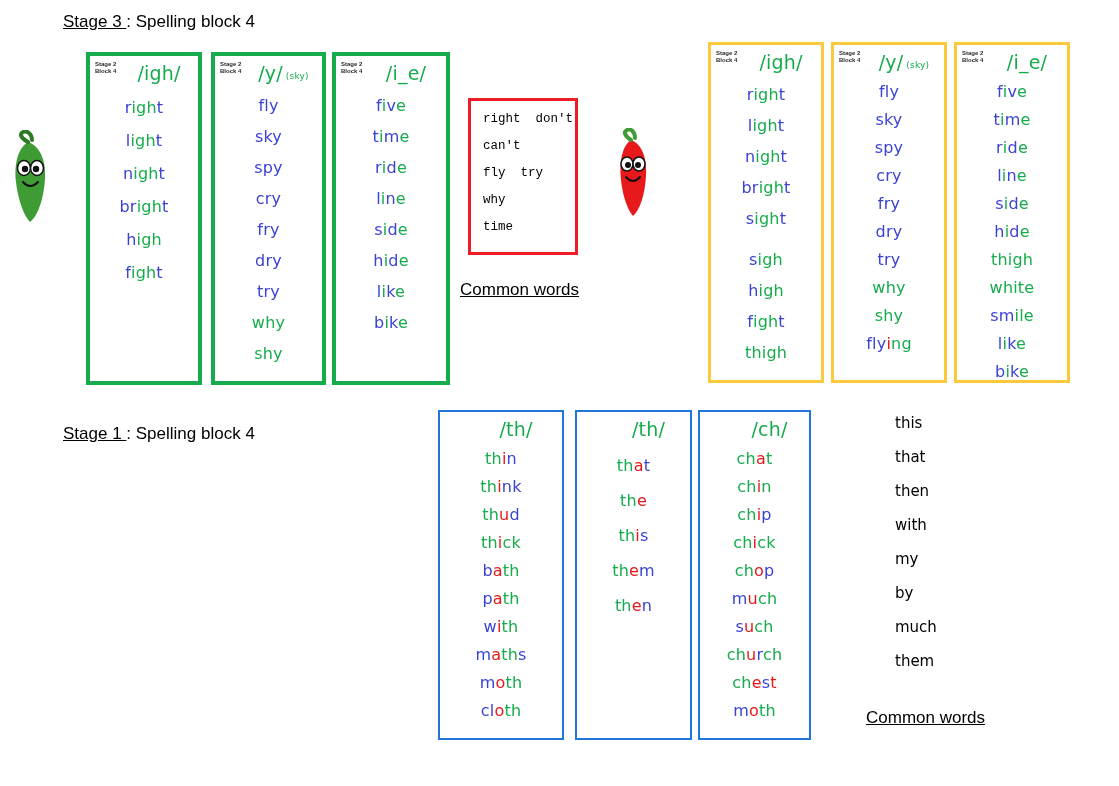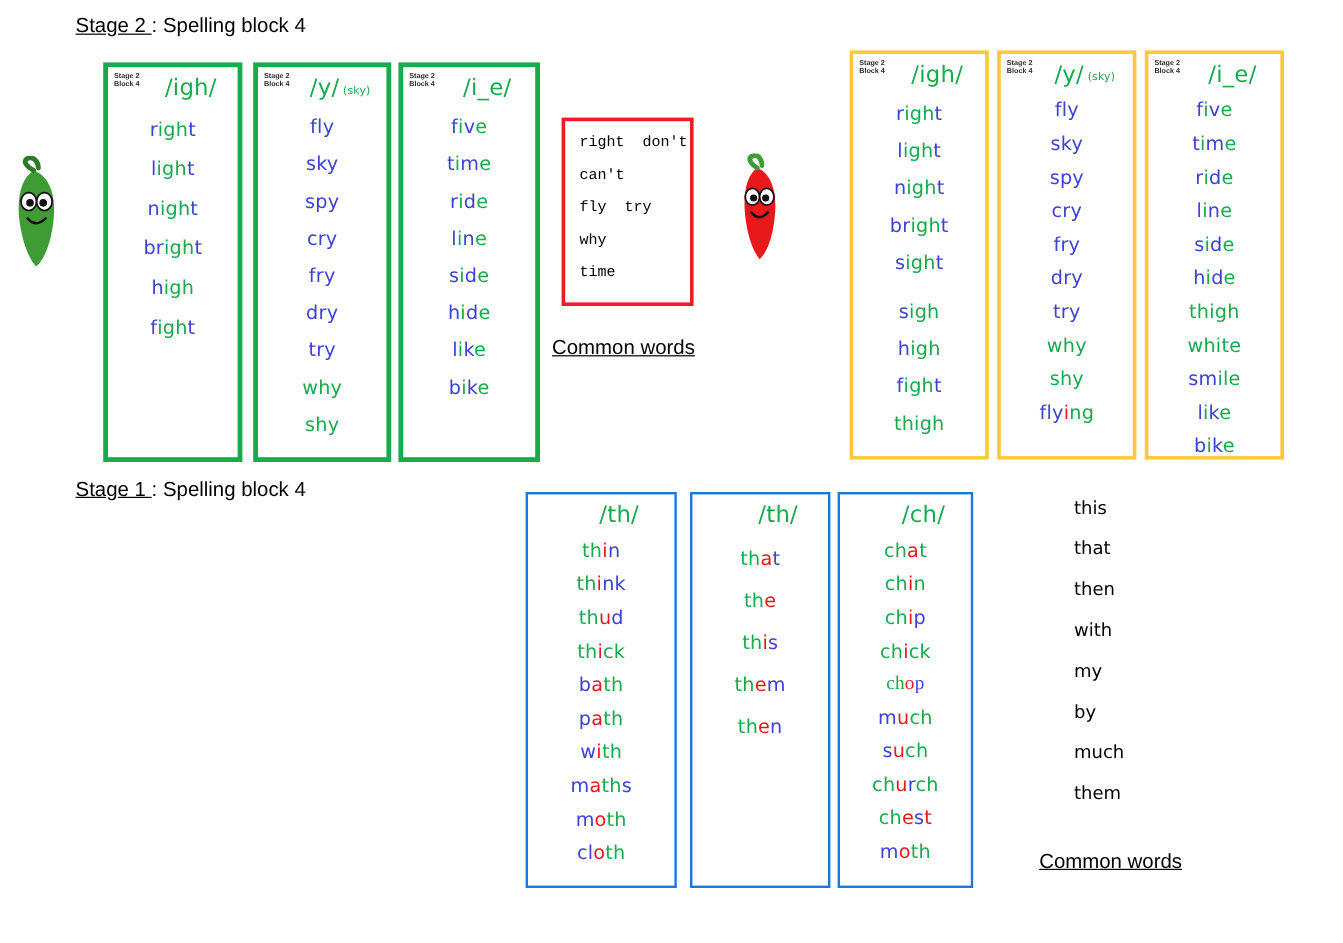--- a/index.html
+++ b/index.html
@@ -18,21 +18,21 @@
   .stage-heading {
     position: absolute;
     font-family: "Liberation Sans", sans-serif;
     font-size: 17px;
     color: #000000;
     white-space: nowrap;
   }
   .stage-heading .u { text-decoration: underline; }
 
   #stage2-heading { left: 63px; top: 12px; }
-  #stage1-heading { left: 63px; top: 398px; }
+  #stage1-heading { left: 63px; top: 424px; }
 
   
   .word-col {
     position: absolute;
     background: #ffffff;
     display: flex;
     flex-direction: column;
     align-items: center;
   }
   .word-col.green  { border: 4px solid #16ac4d; }
@@ -140,21 +140,21 @@
   }
 
   
   .chilli { position: absolute; }
   #chilli-green { left: 8px;  top: 130px; width: 44px; height: 95px; }
   #chilli-red   { left: 614px; top: 128px; width: 36px; height: 90px; }
 </style>
 </head>
 <body>
 
-<div class="stage-heading" id="stage2-heading"><span class="u">Stage 2 </span><span>:  Spelling block 4</span></div>
+<div class="stage-heading" id="stage2-heading"><span class="u">Stage 3 </span><span>:  Spelling block 4</span></div>
 
 <div class="stage-heading" id="stage1-heading"><span class="u">Stage 1 </span><span>:  Spelling block 4</span></div>
 
 <div class="word-col green" id="col-green-igh">
     <div class="col-tag">Stage 2
 Block 4</div>
     <div class="grapheme">/igh/</div>
     <div class="word" style="margin-top: 14px;"><span class="c-blue">r</span><span class="c-green">igh</span><span class="c-blue">t</span></div>
     <div class="word" style="margin-top: 14px;"><span class="c-blue">l</span><span class="c-green">igh</span><span class="c-blue">t</span></div>
     <div class="word" style="margin-top: 14px;"><span class="c-blue">n</span><span class="c-green">igh</span><span class="c-blue">t</span></div>
@@ -265,21 +265,21 @@
     <div class="word" style="margin-top: 16px;"><span class="c-green">th</span><span class="c-red">i</span><span class="c-blue">s</span></div>
     <div class="word" style="margin-top: 16px;"><span class="c-green">th</span><span class="c-red">e</span><span class="c-blue">m</span></div>
     <div class="word" style="margin-top: 16px;"><span class="c-green">th</span><span class="c-red">e</span><span class="c-blue">n</span></div>
   </div>
 <div class="word-col blue" id="col-blue-ch">
     <div class="grapheme">/ch/</div>
     <div class="word" style="margin-top: 9px;"><span class="c-green">ch</span><span class="c-red">a</span><span class="c-green">t</span></div>
     <div class="word" style="margin-top: 9px;"><span class="c-green">ch</span><span class="c-red">i</span><span class="c-green">n</span></div>
     <div class="word" style="margin-top: 9px;"><span class="c-green">ch</span><span class="c-red">i</span><span class="c-blue">p</span></div>
     <div class="word" style="margin-top: 9px;"><span class="c-green">ch</span><span class="c-red">i</span><span class="c-green">ck</span></div>
-    <div class="word" style="margin-top: 9px; font-family: Liberation Serif, serif;"><span class="c-green">ch</span><span class="c-red">o</span><span class="c-blue">p</span></div>
+    <div class="word" style="margin-top: 9px;"><span class="c-green">ch</span><span class="c-red">o</span><span class="c-blue">p</span></div>
     <div class="word" style="margin-top: 9px;"><span class="c-blue">m</span><span class="c-red">u</span><span class="c-green">ch</span></div>
     <div class="word" style="margin-top: 9px;"><span class="c-blue">s</span><span class="c-red">u</span><span class="c-green">ch</span></div>
     <div class="word" style="margin-top: 9px;"><span class="c-green">ch</span><span class="c-red">u</span><span class="c-blue">r</span><span class="c-green">ch</span></div>
     <div class="word" style="margin-top: 9px;"><span class="c-green">ch</span><span class="c-red">e</span><span class="c-blue">s</span><span class="c-red">t</span></div>
     <div class="word" style="margin-top: 9px;"><span class="c-blue">m</span><span class="c-red">o</span><span class="c-green">th</span></div>
   </div>
 
 <div id="common-list-1">
     <div class="cw">this</div>
     <div class="cw">that</div>

